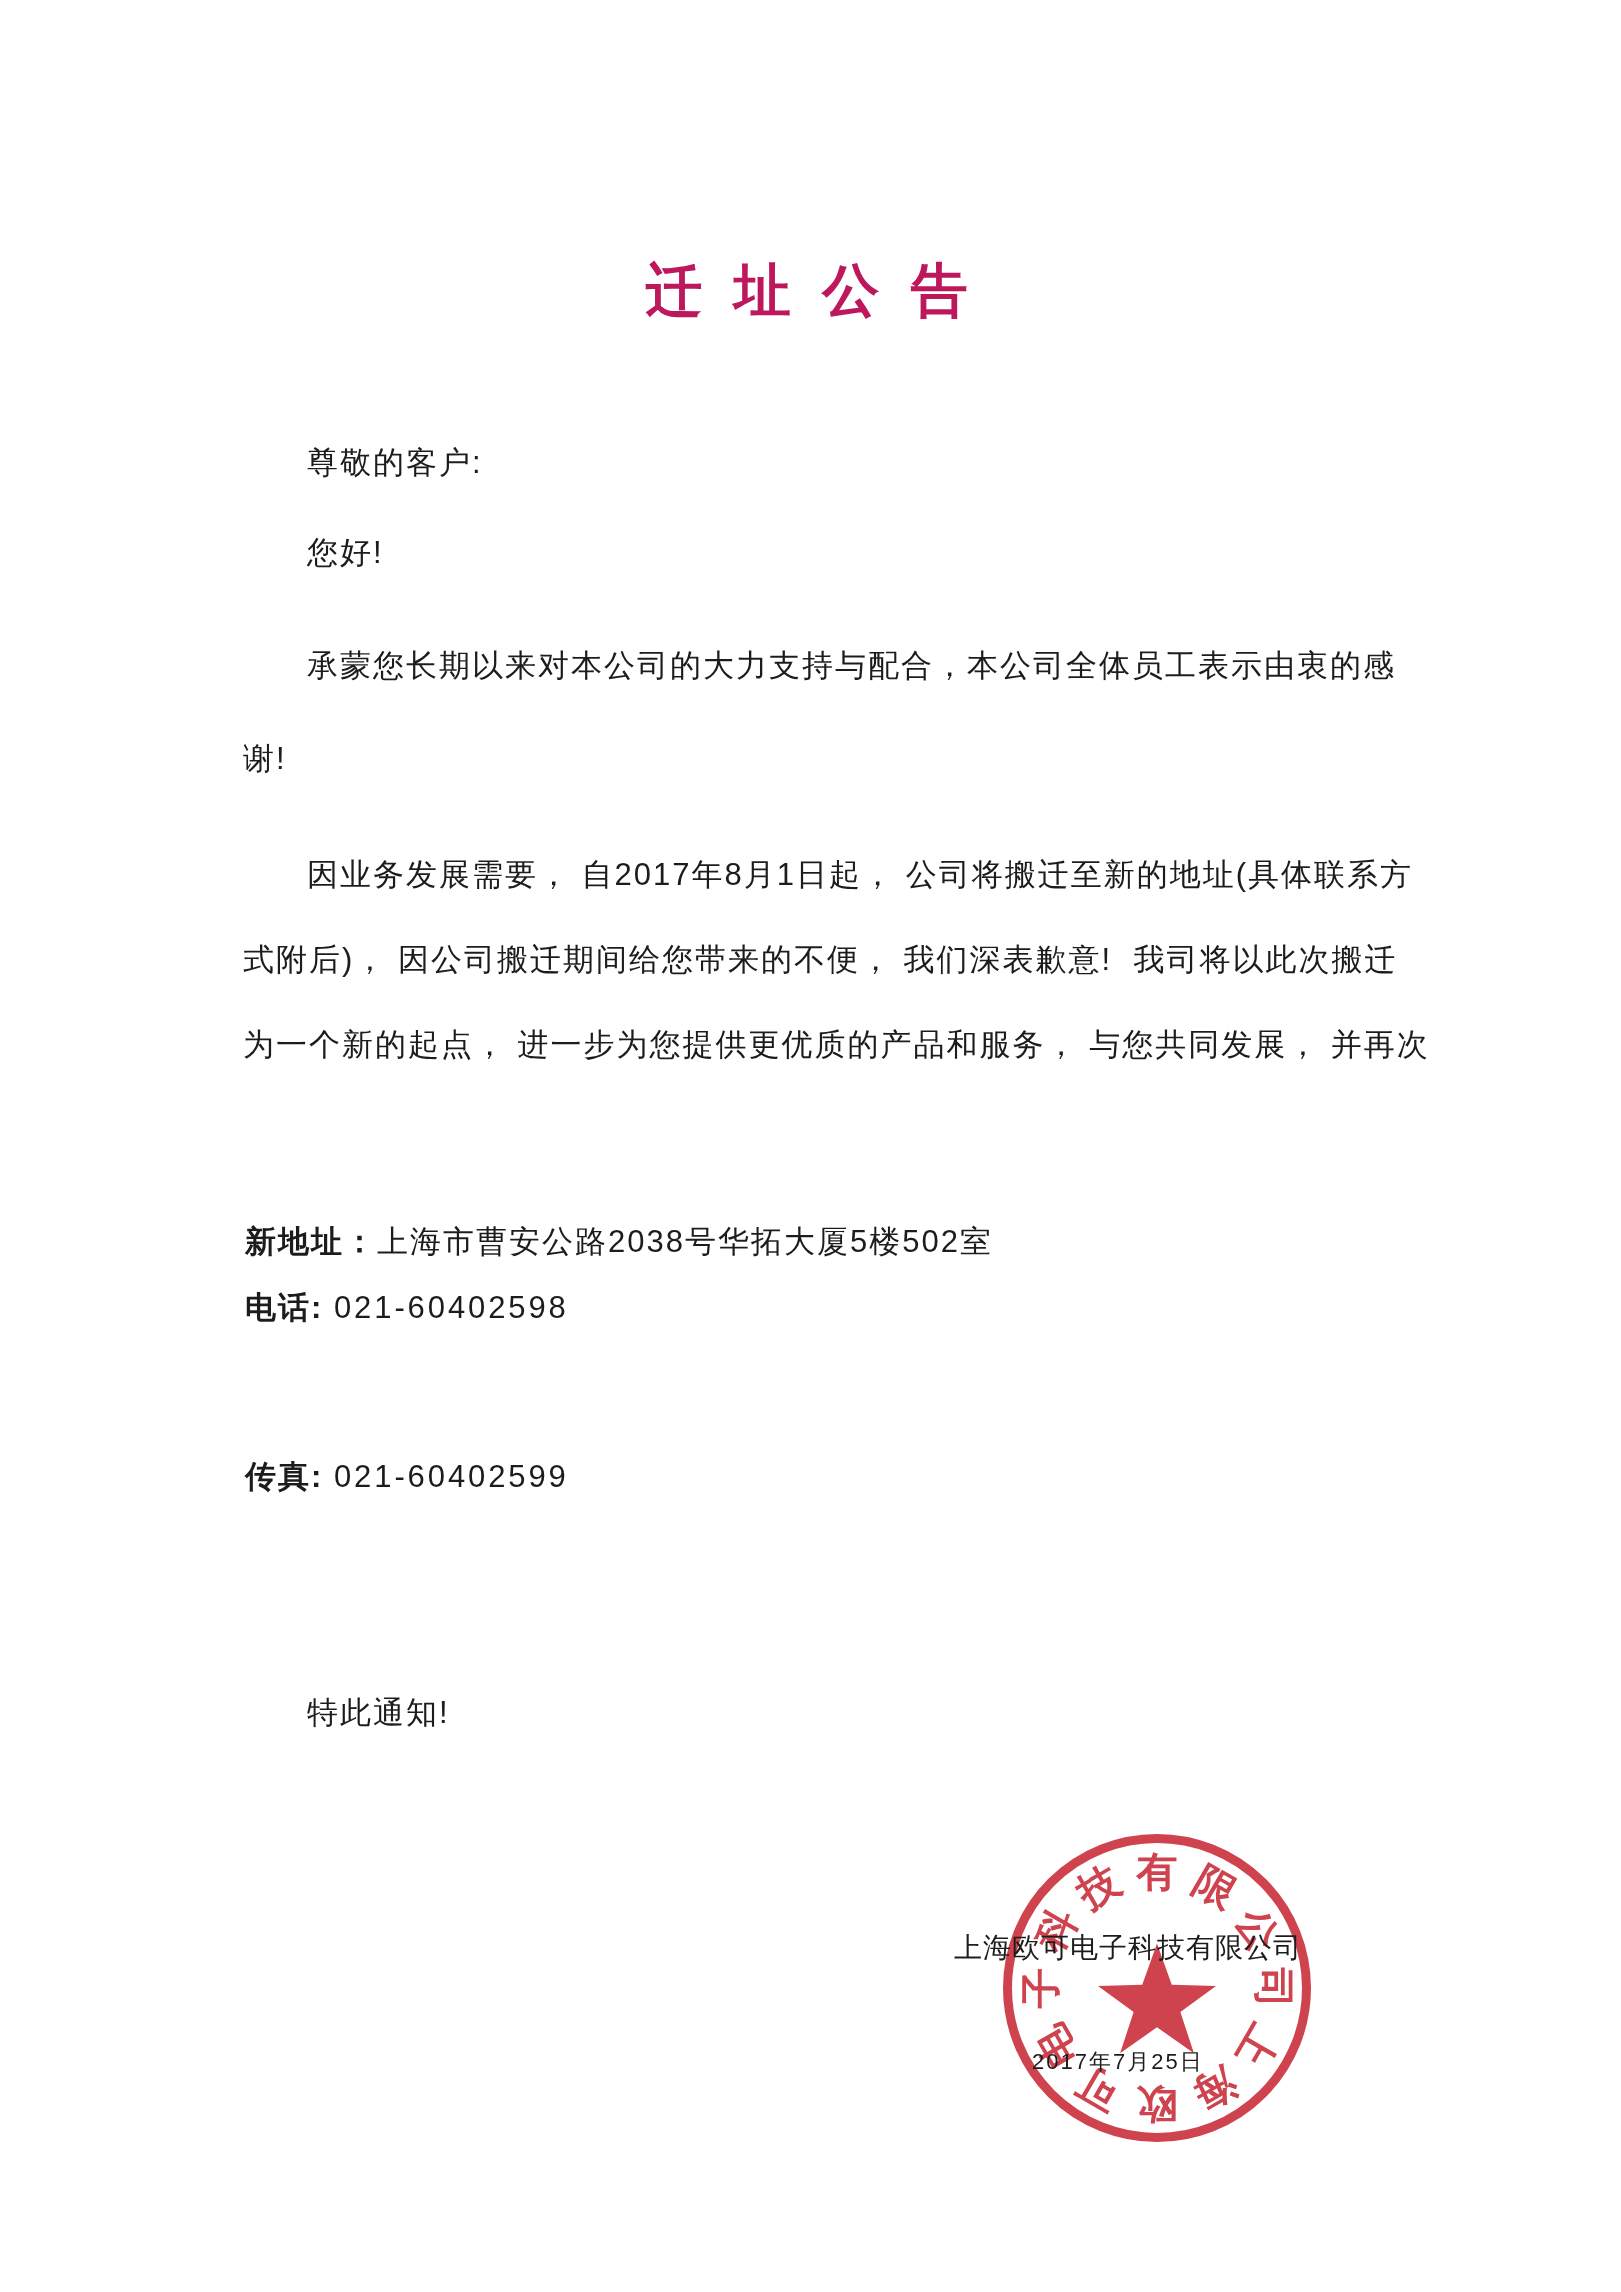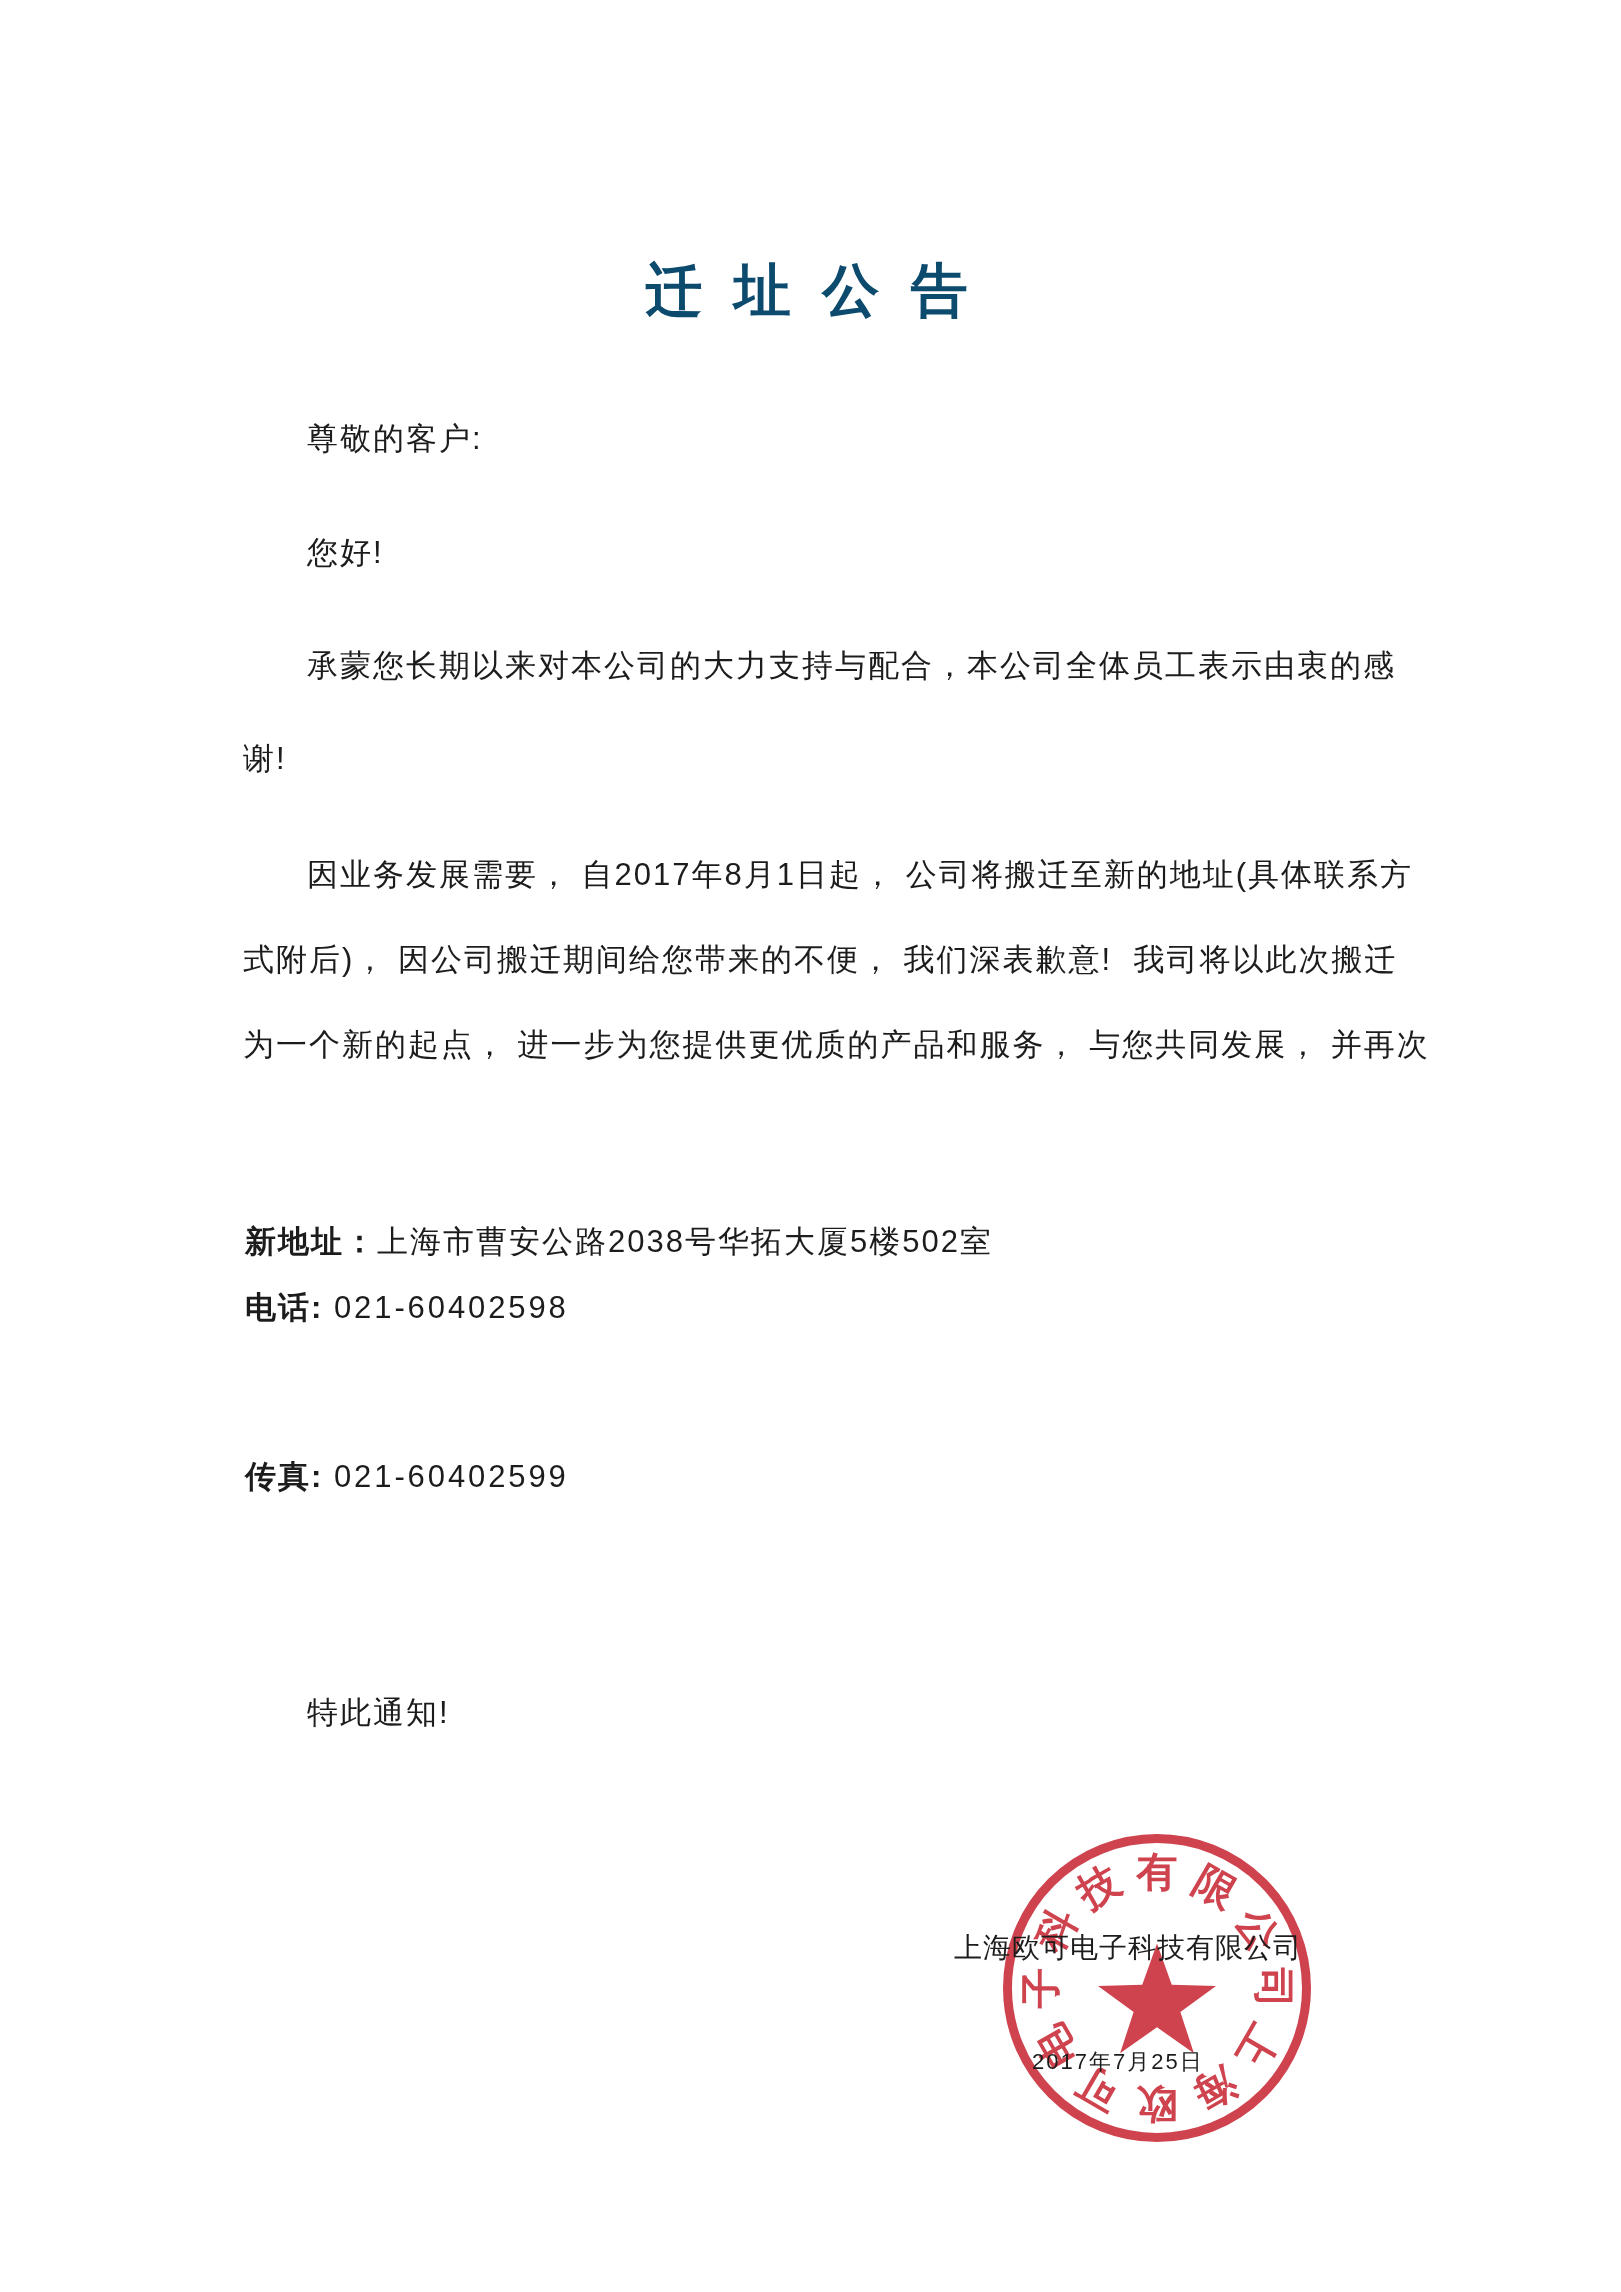--- a/index.html
+++ b/index.html
@@ -20,21 +20,21 @@
     position: absolute;
     top: 253px;
     left: 0;
     width: 100%;
     margin: 0;
     text-align: center;
     font-size: 57px;
     font-weight: 700;
     letter-spacing: 7.8px;
     white-space: pre;
-    color: #0c4a6e;
+    color: #be185d;
   }
   .line {
     position: absolute;
     font-size: 31px;
     letter-spacing: 2px;
     white-space: pre;
     line-height: 1.2;
     font-weight: 500;
     z-index: 3;
   }
@@ -98,21 +98,21 @@
     line-height: 1;
   }
 </style>
 </head>
 <body>
 
 <div class="page">
 
   <h1 class="title">迁 址 公 告</h1>
 
-  <div class="line indent" style="top:420px">尊敬的客户:</div>
+  <div class="line indent" style="top:444px">尊敬的客户:</div>
 
   <div class="line indent" style="top:534px">您好!</div>
 
   <div class="line indent" style="top:647px">承蒙您长期以来对本公司的大力支持与配合，本公司全体员工表示由衷的感</div>
   <div class="line flush" style="top:740px">谢!</div>
 
   <div class="line indent" style="top:856px">因业务发展需要， 自2017年8月1日起， 公司将搬迁至新的地址(具体联系方</div>
   <div class="line flush" style="top:1026px">为一个新的起点， 进一步为您提供更优质的产品和服务， 与您共同发展， 并再次</div>
   <div class="line flush" style="top:941px">式附后)， 因公司搬迁期间给您带来的不便， 我们深表歉意!  我司将以此次搬迁</div>
 

